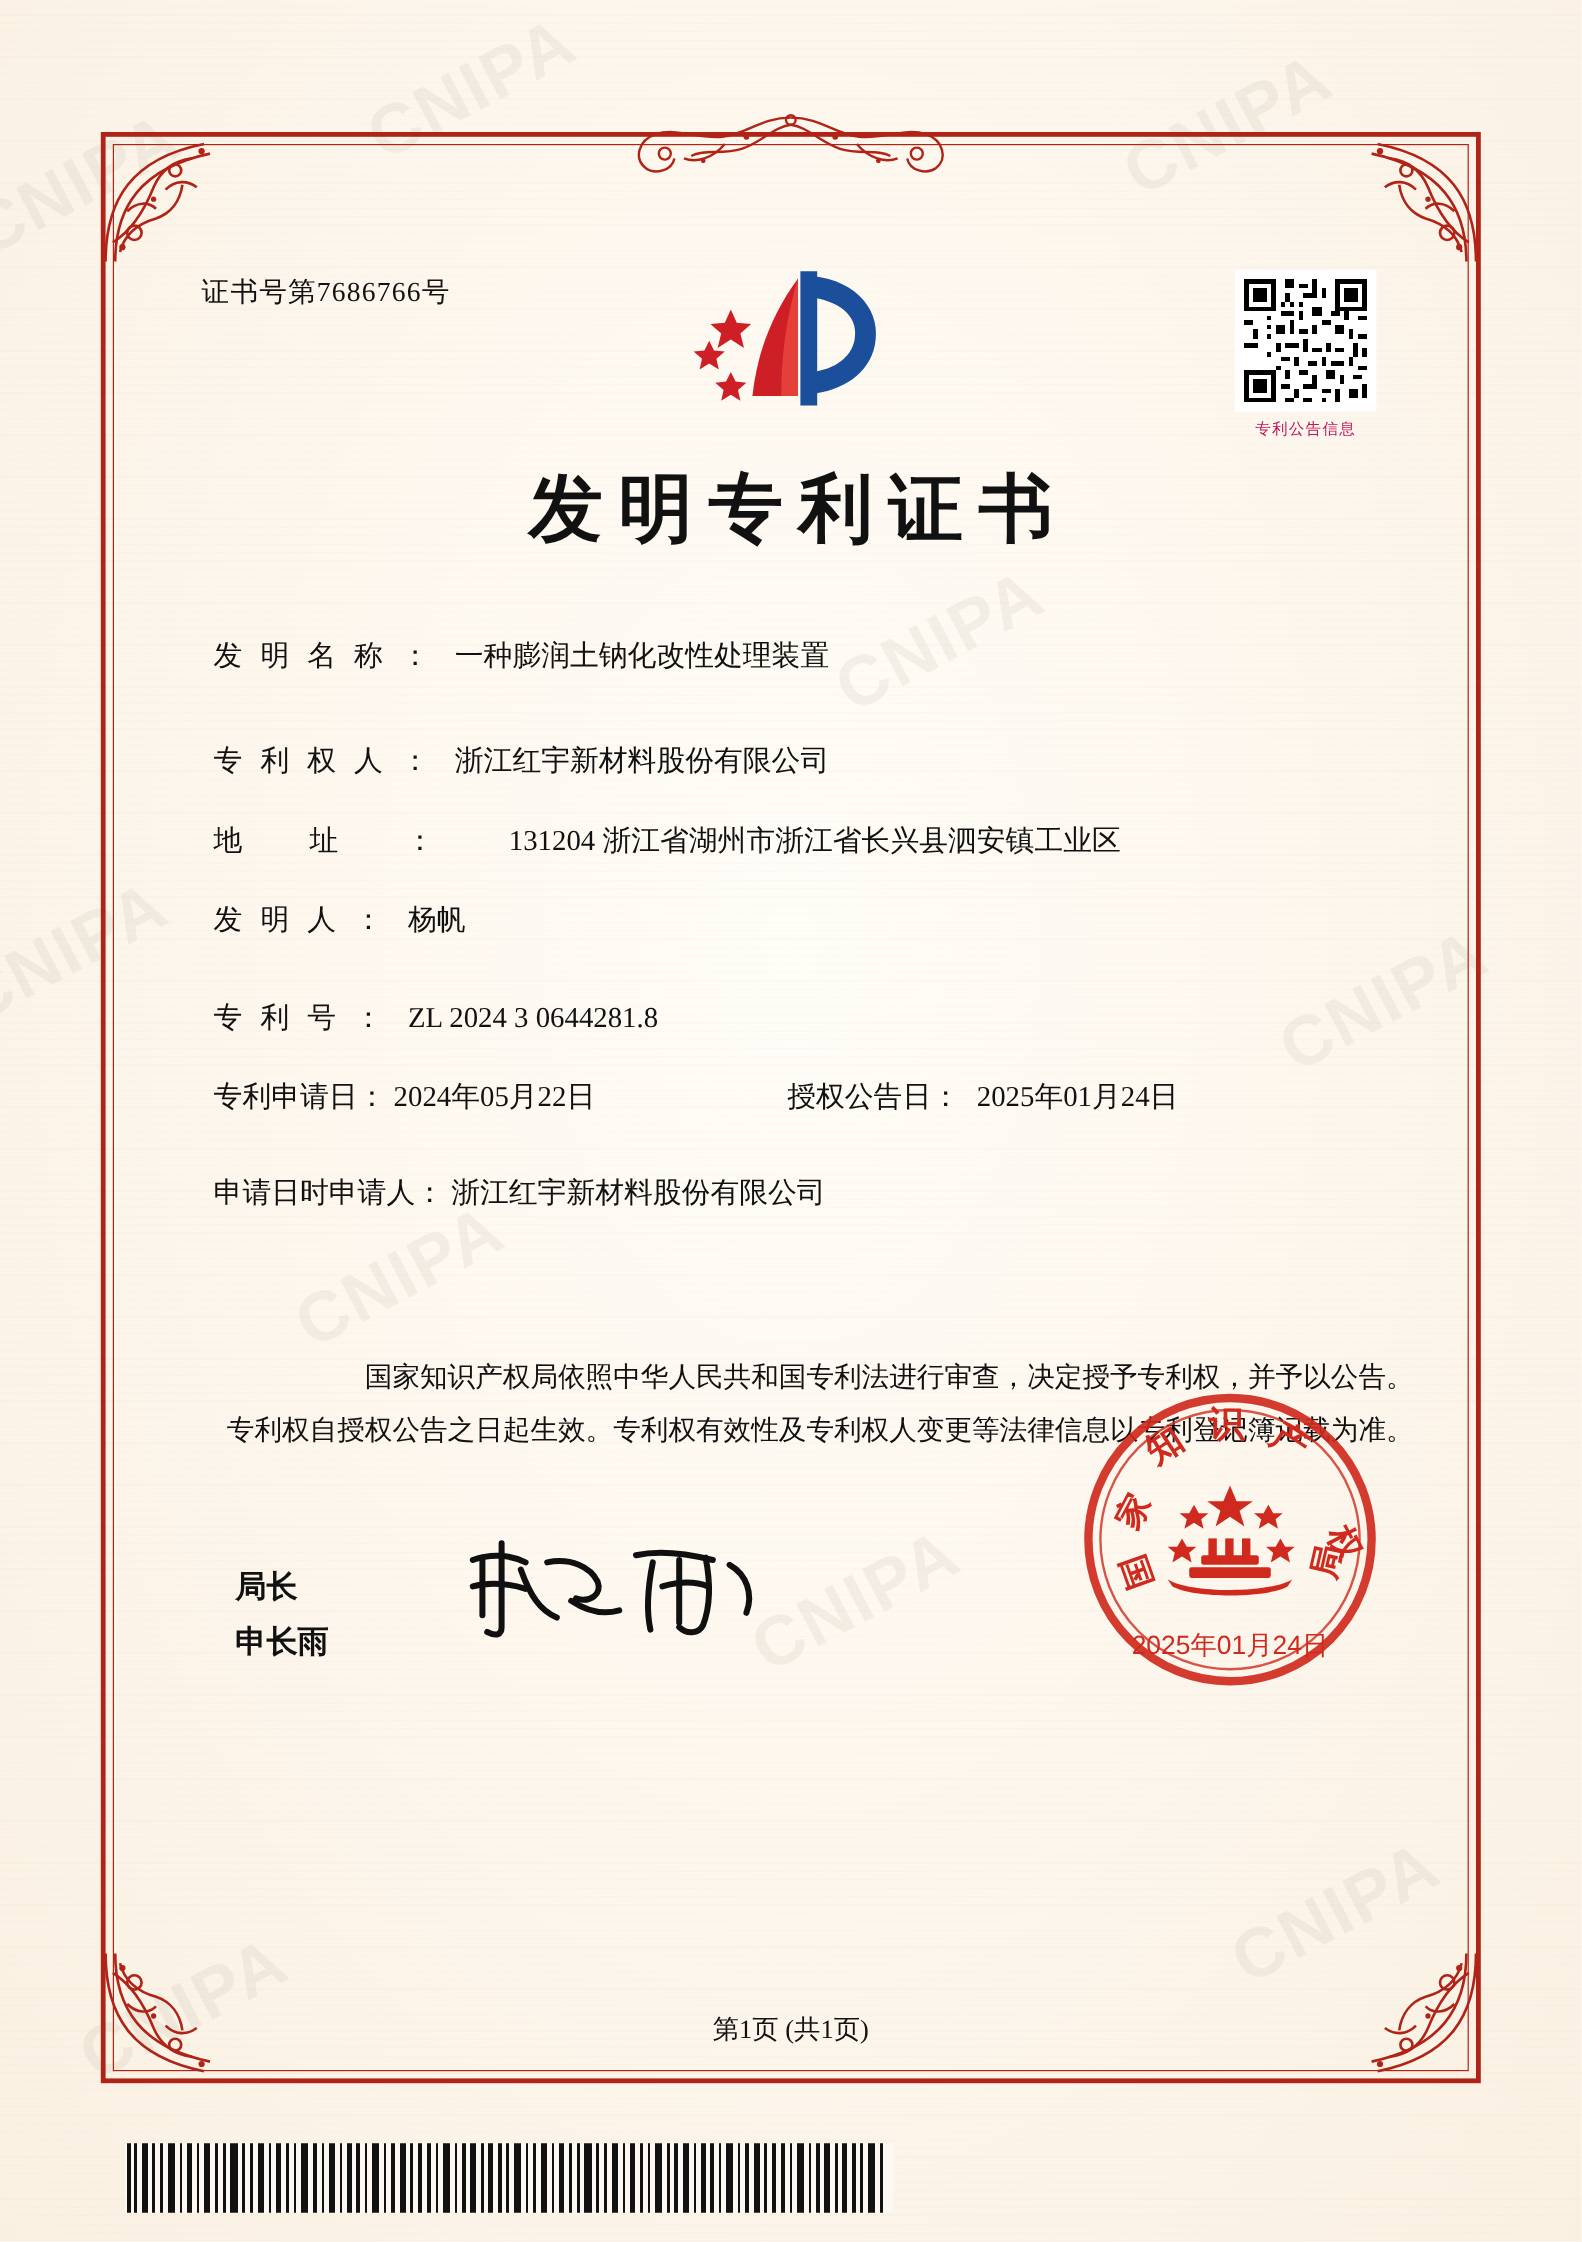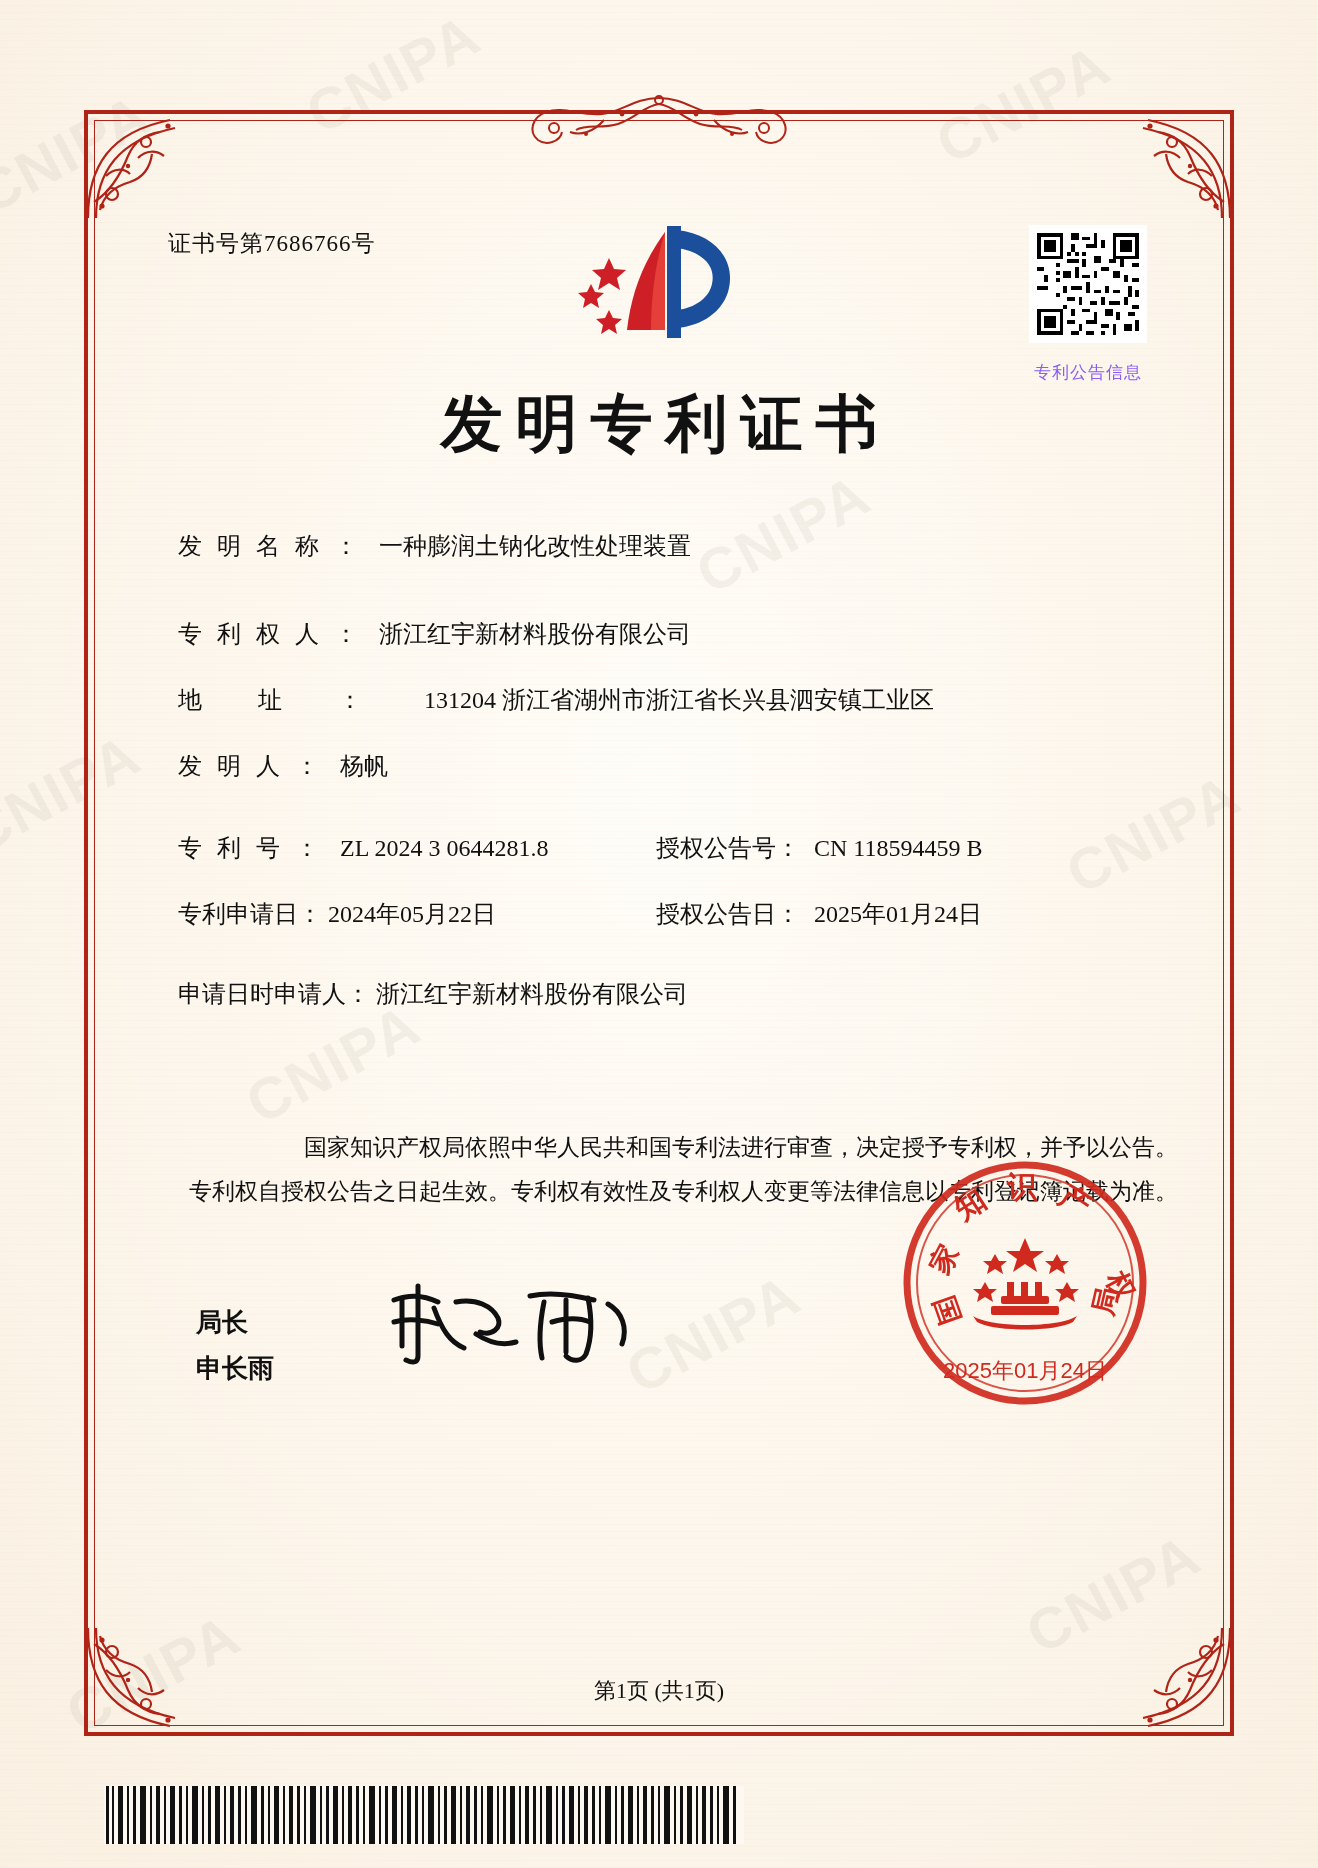--- a/index.html
+++ b/index.html
@@ -140,23 +140,23 @@
   .qr {
     width: 118px;
     height: 118px;
     margin: 0 auto;
     background: #fff;
     padding: 4px;
     box-sizing: border-box;
   }
   .qr svg { display: block; width: 100%; height: 100%; }
   .qr-caption {
-    margin-top: 18px;
-    font-size: 17px;
-    color: #8b5cf6;
+    margin-top: 6px;
+    font-size: 13px;
+    color: #be185d;
     letter-spacing: 1px;
     white-space: nowrap;
   }
 
   .title {
     position: absolute;
     left: 0;
     right: 0;
     top: 382px;
     text-align: center;
@@ -515,24 +515,20 @@
     </div>
 
     <div class="field-row">
       <span class="lbl lbl-sp-4">发明人：</span>
       <span class="val">杨帆</span>
     </div>
 
     <div class="field-row two-col" style="margin-top:16px;">
       <span class="lbl lbl-sp-4">专利号：</span>
       <span class="val">ZL 2024 3 0644281.8</span>
-      <span class="col2">
-        <span class="lbl">授权公告号：</span>
-        <span class="val" style="margin-left:8px;">CN 118594459 B</span>
-      </span>
     </div>
 
     <div class="field-row two-col">
       <span class="lbl">专利申请日：</span>
       <span class="val">2024年05月22日</span>
       <span class="col2">
         <span class="lbl">授权公告日：</span>
         <span class="val" style="margin-left:8px;">2025年01月24日</span>
       </span>
     </div>

